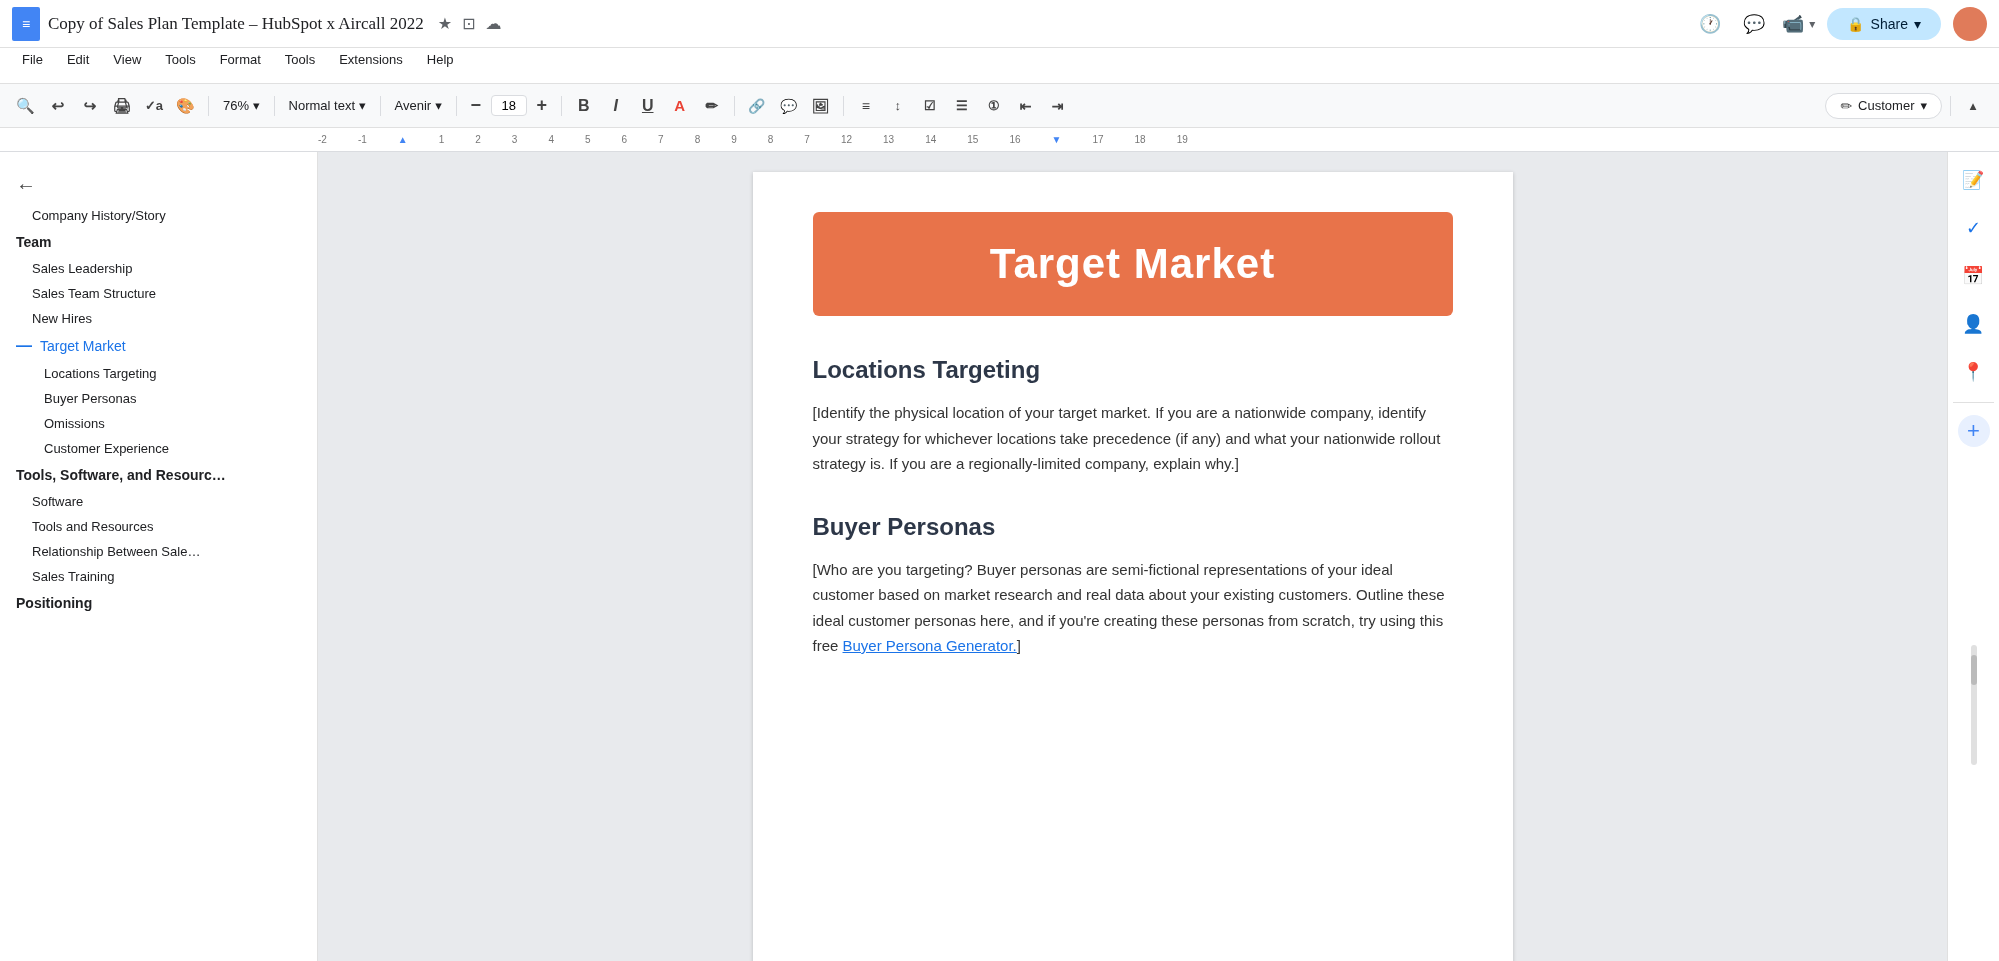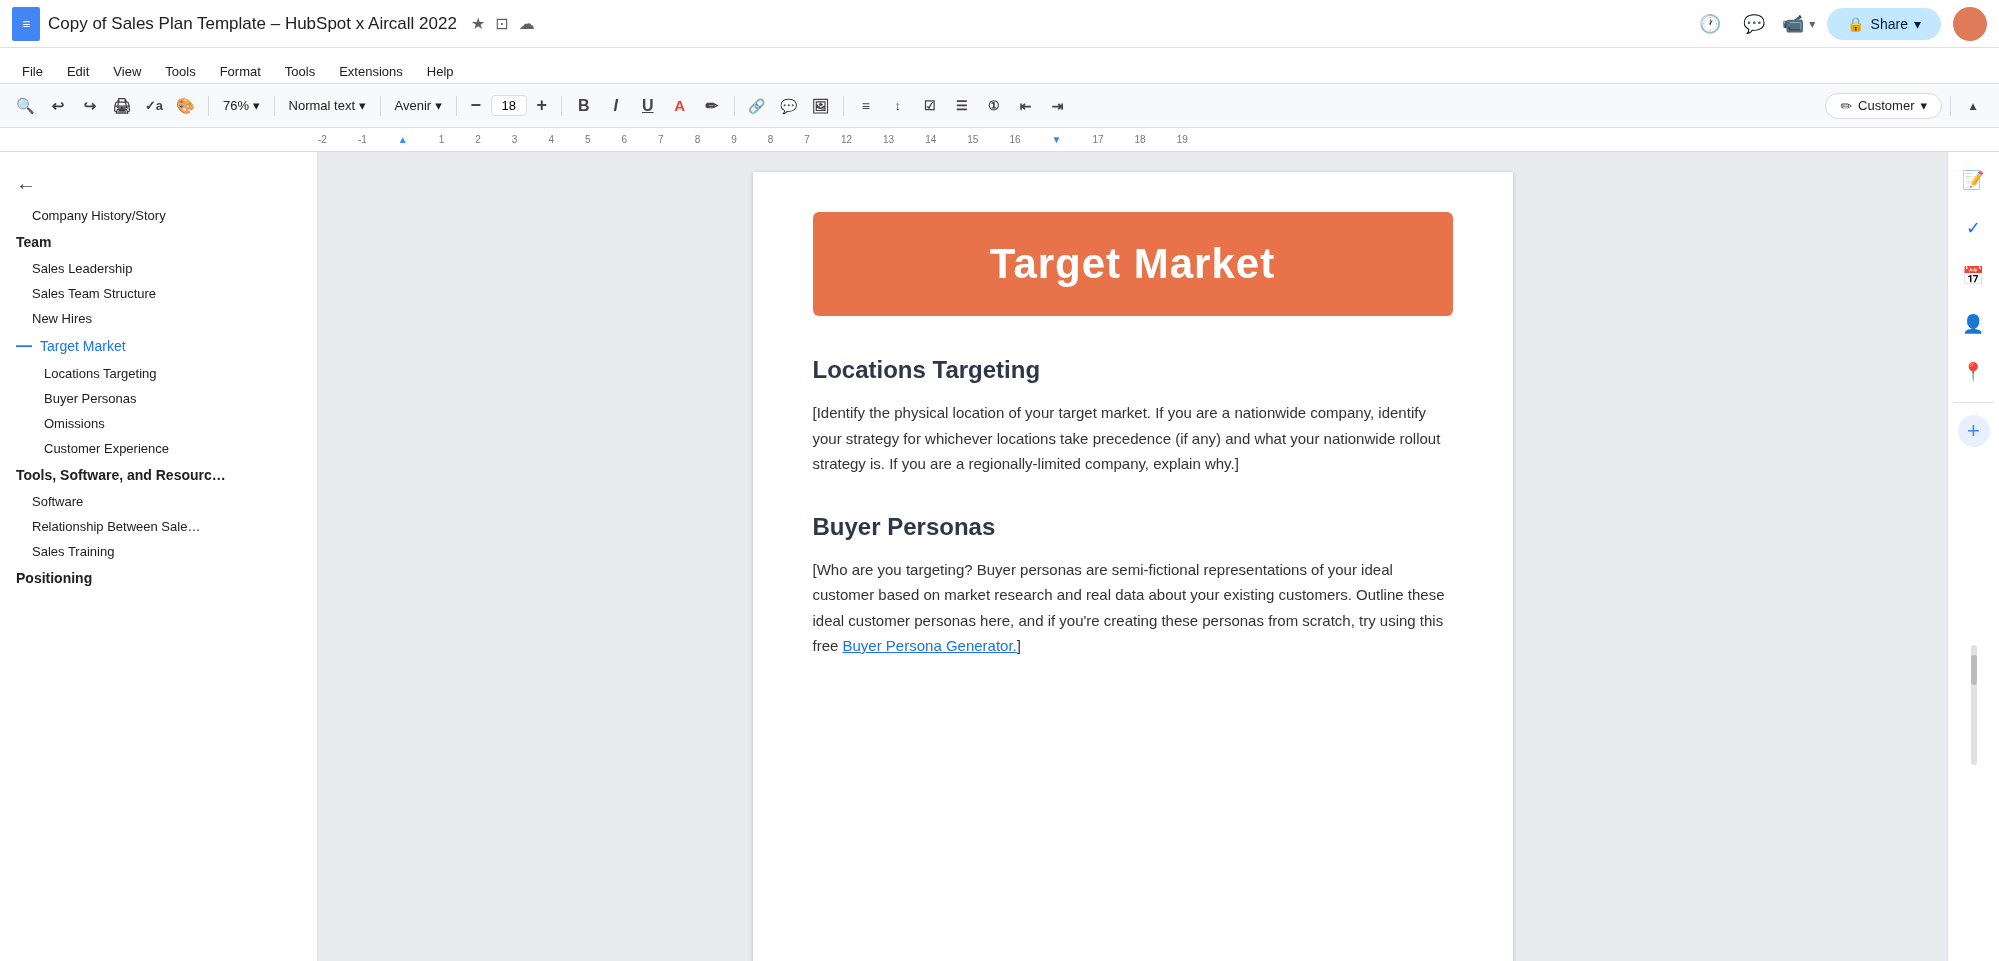--- a/index.html
+++ b/index.html
@@ -20,21 +20,21 @@
       background: #4285f4;
       border-radius: 2px;
       display: flex; align-items: center; justify-content: center;
       color: white; font-size: 10px; font-weight: bold;
       flex-shrink: 0;
     }
     .doc-icon::after { content: '≡'; color: white; font-size: 14px; }
     .title-text {
       font-size: 17px;
       color: #202124;
-      font-family: Liberation Sans, sans-serif;
+      font-family: Liberation Serif, serif;
     }
     .title-icons {
       display: flex; align-items: center; gap: 10px; margin-left: 6px;
     }
     .title-icon-btn {
       color: #5f6368; font-size: 16px; cursor: pointer;
       display: flex; align-items: center;
     }
     .spacer { flex: 1; }
     .toolbar-right {
@@ -57,21 +57,21 @@
     }
     .avatar {
       width: 34px; height: 34px; border-radius: 50%;
       background: #e07b5a;
       overflow: hidden; cursor: pointer;
     }
 
     
     .menu-bar {
       display: flex;
-      align-items: flex-end;
+      align-items: flex-start;
       background: #fff;
       height: 36px;
       padding: 0 12px;
       border-bottom: 1px solid #e0e0e0;
       gap: 4px;
     }
     .menu-item {
       font-size: 13px;
       color: #202124;
       padding: 4px 10px;
@@ -407,20 +407,21 @@
       <span class="minus-icon">—</span>
       <span>Target Market</span>
     </div>
     <div class="sidebar-sub-item active">Locations Targeting</div>
     <div class="sidebar-sub-item">Buyer Personas</div>
     <div class="sidebar-sub-item">Omissions</div>
     <div class="sidebar-sub-item">Customer Experience</div>
 
     <div class="sidebar-section-header">Tools, Software, and Resourc…</div>
     <div class="sidebar-item">Software</div>
+    <div class="sidebar-item">Tools and Resources</div>
     <div class="sidebar-item">Relationship Between Sale…</div>
     <div class="sidebar-item">Sales Training</div>
 
     <div class="sidebar-section-header">Positioning</div>
   </div>
 
   <div class="doc-area">
     <div class="page">
 
       <div class="section-banner">

